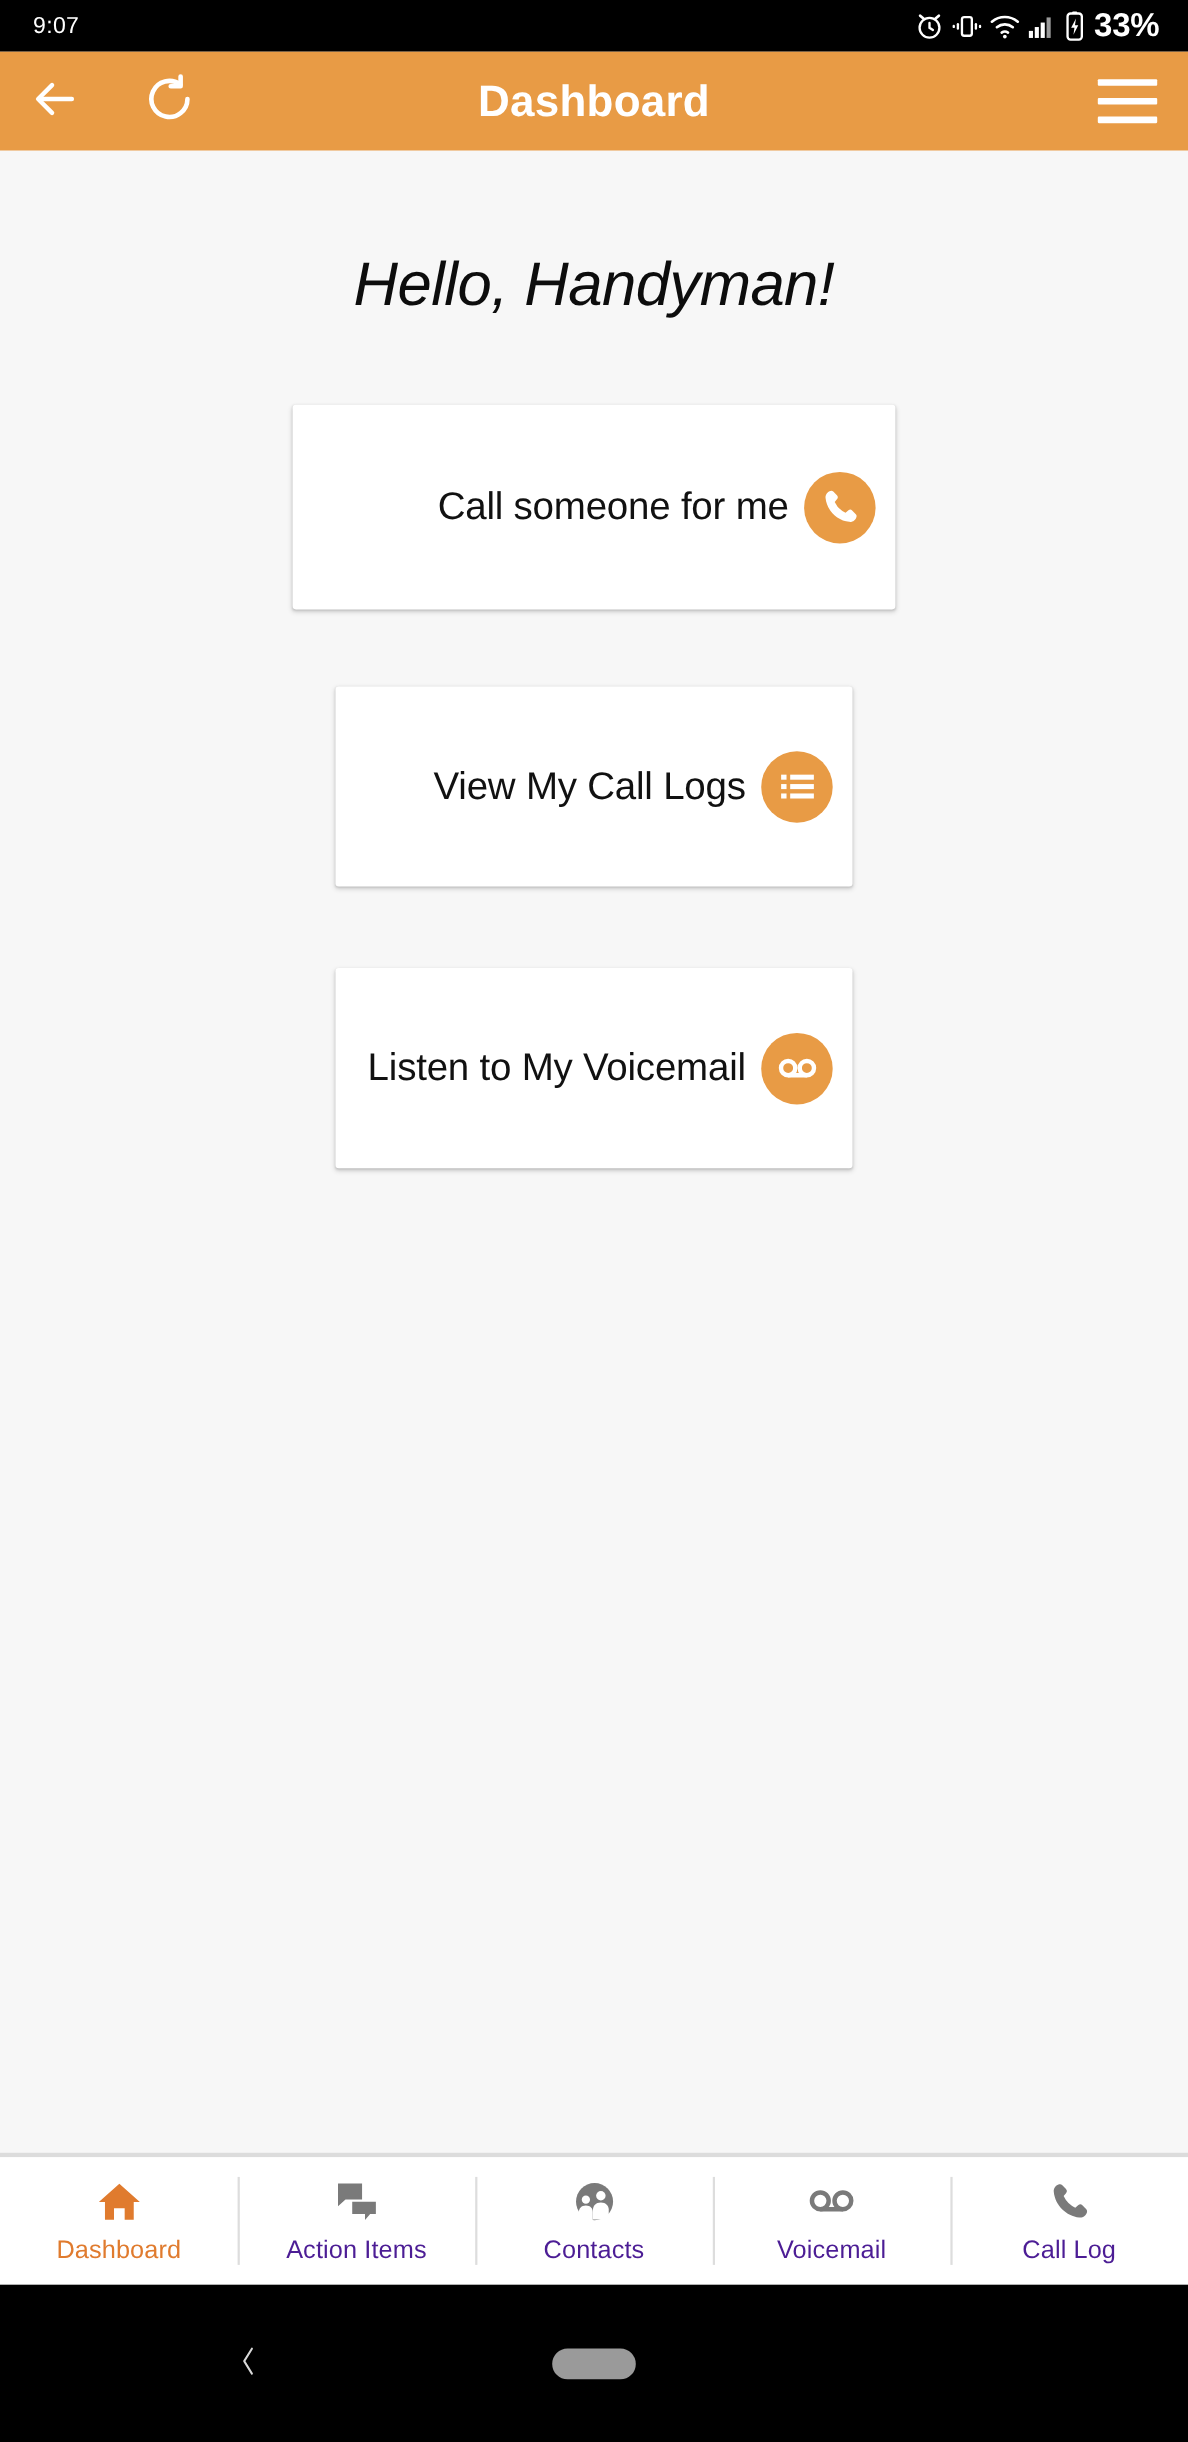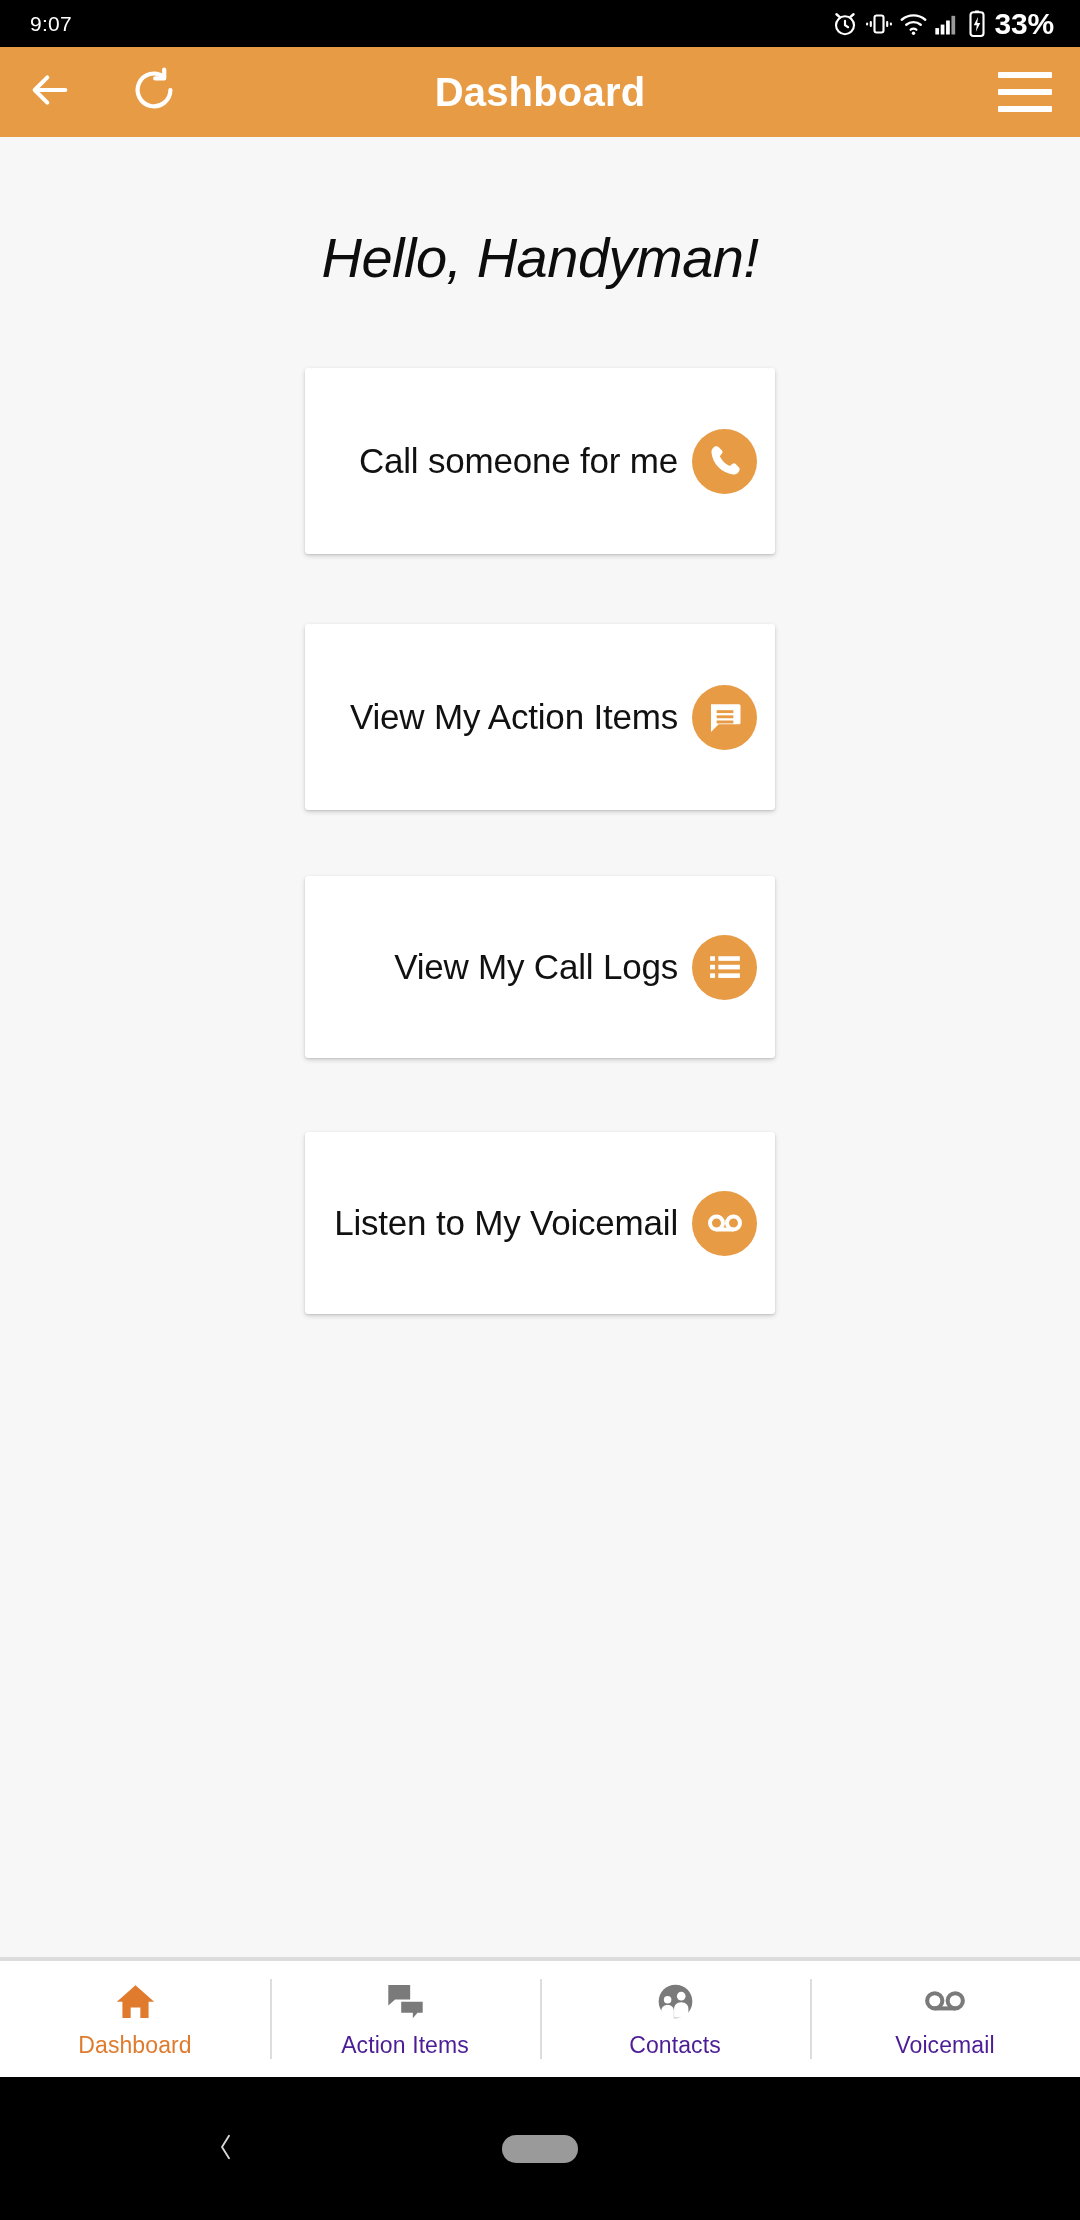--- a/index.html
+++ b/index.html
@@ -80,21 +80,21 @@
   }
   .card-icon{
     flex:0 0 auto;
     width:65px; height:65px; border-radius:50%;
     background:#e89b45;
     display:flex; align-items:center; justify-content:center;
   }
   .card-icon svg{ display:block; }
 
   
-  .card.c1{ width:470px; height:186px;padding-left:22px; }
+  .card.c1{ width:548px; height:186px;padding-left:22px; }
   .card.c2{ width:470px; height:186px; }
   .card.c3{ width:470px; height:182px; }
   .card.c4{ width:470px; height:182px; }
   .card.c1{ margin-bottom:70px; }
   .card.c2{ margin-bottom:66px; }
   .card.c3{ margin-bottom:74px; }
 
   
   .bottomnav{
     position:absolute; left:0; bottom:143px; width:1080px; height:120px;
@@ -225,31 +225,20 @@
 
       <div class="card c1">
         <span class="card-label">Call someone for me</span>
         <span class="card-icon">
           <svg width="40" height="40" viewBox="0 0 24 24" fill="#fff">
             <path d="M6.6 3.2 a1.5 1.5 0 0 1 1.5 .35 l2 2 a1.5 1.5 0 0 1 .1 2 l-1.3 1.6 a12 12 0 0 0 5.9 5.9 l1.6 -1.3 a1.5 1.5 0 0 1 2 .1 l2 2 a1.5 1.5 0 0 1 .35 1.5 c-.4 1.6 -2 2.9 -3.9 2.7 C10.2 19.4 4.6 13.8 3.9 7.1 c-.2 -1.9 1.1 -3.5 2.7 -3.9 z"></path>
           </svg>
         </span>
       </div>
 
-      <div class="card c2">
-        <span class="card-label">View My Action Items</span>
-        <span class="card-icon">
-          <svg width="40" height="40" viewBox="0 0 24 24">
-            <path d="M3.6 4.4 h16.8 a.9 .9 0 0 1 .9 .9 v10.1 a.9 .9 0 0 1 -.9 .9 H8.2 L3.6 21 Z" fill="#fff"></path>
-            <rect x="7" y="7.9" width="10" height="1.75" fill="#e89b45"></rect>
-            <rect x="7" y="11.0" width="10" height="1.75" fill="#e89b45"></rect>
-            <rect x="7" y="14.1" width="10" height="1.75" fill="#e89b45"></rect>
-          </svg>
-        </span>
-      </div>
 
       <div class="card c3">
         <span class="card-label">View My Call Logs</span>
         <span class="card-icon">
           <svg width="38" height="38" viewBox="0 0 24 24" fill="#fff">
             <rect x="2.6" y="5.2" width="3.1" height="2.9"></rect>
             <rect x="2.6" y="10.6" width="3.1" height="2.9"></rect>
             <rect x="2.6" y="16.0" width="3.1" height="2.9"></rect>
             <rect x="7.8" y="5.2" width="13.6" height="2.9"></rect>
             <rect x="7.8" y="10.6" width="13.6" height="2.9"></rect>
@@ -310,20 +299,28 @@
       <span>
         <svg width="46" height="43" viewBox="0 0 26 24" fill="none" stroke="#7a7a7a" stroke-width="2.3">
           <circle cx="7.2" cy="11.6" r="4.3"></circle>
           <circle cx="18.8" cy="11.6" r="4.3"></circle>
           <path d="M7.2 15.9 H18.8" stroke-linecap="butt"></path>
         </svg>
       </span>
       <span class="nav-label">Voicemail</span>
     </div>
 
+    <div class="navitem">
+      <span>
+        <svg width="43" height="43" viewBox="0 0 24 24" fill="#7a7a7a">
+          <path d="M6.6 3.2 a1.5 1.5 0 0 1 1.5 .35 l2 2 a1.5 1.5 0 0 1 .1 2 l-1.3 1.6 a12 12 0 0 0 5.9 5.9 l1.6 -1.3 a1.5 1.5 0 0 1 2 .1 l2 2 a1.5 1.5 0 0 1 .35 1.5 c-.4 1.6 -2 2.9 -3.9 2.7 C10.2 19.4 4.6 13.8 3.9 7.1 c-.2 -1.9 1.1 -3.5 2.7 -3.9 z"></path>
+        </svg>
+      </span>
+      <span class="nav-label">Call Log</span>
+    </div>
   </div>
 
   <div class="sysnav">
     <div class="sysnav-back">
       <span>
         <svg width="30" height="40" viewBox="0 0 12 24" fill="none" stroke="#d8d8d8" stroke-width="1.1" stroke-linecap="round" stroke-linejoin="round">
           <path d="M8.4 5.2 L4.2 12 L8.4 18.8"></path>
         </svg>
       </span>
     </div>

